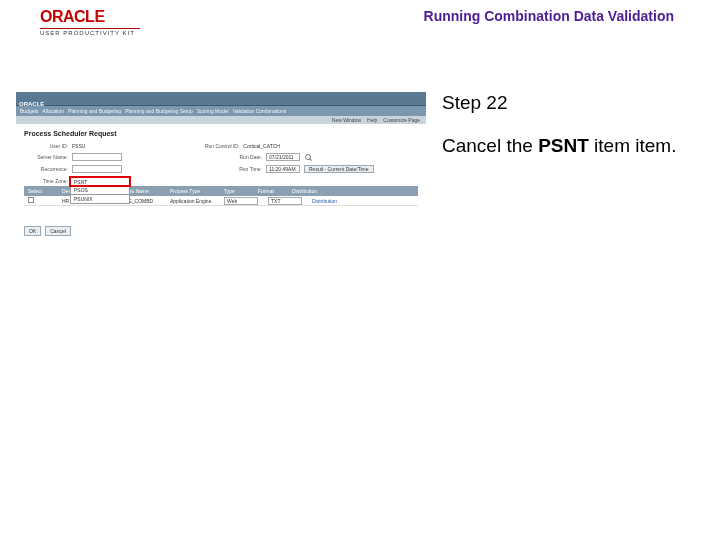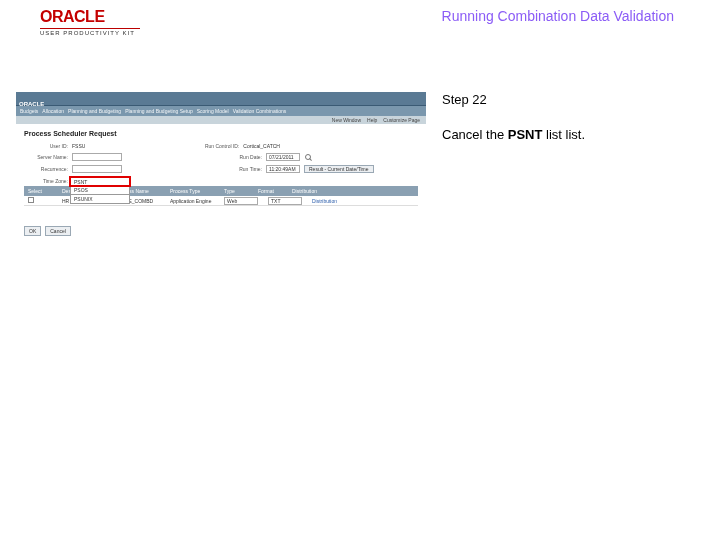--- a/index.html
+++ b/index.html
@@ -2,21 +2,21 @@
 <html><head>
   <meta charset="utf-8">
   <style>
     * { box-sizing: border-box; margin: 0; padding: 0; }
     body { width: 720px; height: 540px; background: #fff; font-family: Arial, sans-serif; overflow: hidden; }
     .header { display: flex; align-items: flex-start; padding: 8px 16px 4px 40px; }
     .logo-block { display: flex; flex-direction: column; }
     .o-logo { color: #c40000; font-weight: bold; font-size: 16px; letter-spacing: -0.5px; }
     .logo-line { height: 1px; background: #b00; margin: 2px 0 1px; width: 100px; }
     .upk { font-size: 6px; letter-spacing: 1px; color: #333; }
-    .page-title { margin-left: auto; margin-right: 30px; font-size: 14px; color: #8b5cf6; }
+    .page-title { margin-left: auto; margin-right: 30px; font-size: 14px; color: #4c1d95; font-weight: bold; }
     .content { display: flex; padding: 0 16px 0 16px; margin-top: 52px; gap: 16px; }
     .screenshot { width: 410px; }
     .shot-top { height: 14px; background: #5a7a94; border-bottom: 1px solid #3a5a74; }
     .shot-nav { height: 10px; background: #7a97ad; display: flex; font-size: 5px; color: #fff; align-items: center; padding: 0 4px; gap: 4px; }
     .shot-nav span { opacity: 0.9; }
     .shot-sub { height: 8px; background: #c8d4db; display: flex; justify-content: flex-end; font-size: 5px; color: #444; align-items: center; padding: 0 6px; gap: 6px; }
     .shot-body { background: #fff; padding: 6px 8px; font-size: 6px; color: #333; }
     .req-title { font-size: 7px; font-weight: bold; color: #222; margin-bottom: 6px; }
     .form-row { display: flex; gap: 40px; margin-bottom: 4px; }
     .form-pair { display: flex; gap: 4px; align-items: center; }
@@ -25,21 +25,21 @@
     .form-input { background: #fff; border: 1px solid #aaa; height: 8px; padding: 0 2px; font-size: 5px; display: flex; align-items: center; min-width: 34px; }
     .dropdown-open { position: relative; margin-top: 2px; margin-left: 46px; width: 60px; }
     .dd-item { background: #fff; border: 1px solid #999; border-top: none; height: 9px; font-size: 5px; padding: 0 3px; display: flex; align-items: center; }
     .dd-item:first-child { border-top: 1px solid #999; }
     .dd-hot { outline: 2px solid #e00000; outline-offset: -1px; }
     .shot-tablehead { height: 10px; background: #8aa0b2; margin-top: 2px; display: flex; font-size: 5px; color: #fff; align-items: center; gap: 10px; padding: 0 4px; }
     .shot-tablerow { height: 10px; background: #fff; display: flex; font-size: 5px; color: #333; align-items: center; gap: 10px; padding: 0 4px; border-bottom: 1px solid #ddd; }
     .checkbox { width: 6px; height: 6px; border: 1px solid #888; display: inline-block; }
     .shot-toolbar { margin-top: 20px; display: flex; gap: 4px; }
     .shot-btn { background: #eceff2; border: 1px solid #9aa8b4; height: 10px; font-size: 5px; padding: 0 4px; display: flex; align-items: center; color: #333; }
-    .instructions { flex: 1; font-size: 13px; color: #000; }
+    .instructions { flex: 1; font-size: 19px; color: #000; }
     .step-label { margin-bottom: 20px; }
     .step-text { line-height: 1.3; }
     .step-text b { font-weight: bold; }
     .tiny-o { color: #fff; font-size: 6px; font-weight: bold; padding-left: 3px; line-height: 14px; }
     .col-sm { width: 44px; overflow: hidden; white-space: nowrap; }
     .col-xs { width: 24px; overflow: hidden; white-space: nowrap; }
     .mag-icon { width: 6px; height: 6px; border: 1px solid #777; border-radius: 50%; position: relative; display: inline-block; margin-left: 1px; }
     .mag-icon::after { content: ''; position: absolute; width: 3px; height: 1px; background: #777; bottom: -1px; right: -2px; transform: rotate(45deg); }
   </style>
 </head>
@@ -135,16 +135,16 @@
       <div class="shot-toolbar">
         <span class="shot-btn">OK</span>
         <span class="shot-btn">Cancel</span>
       </div>
     </div>
   </div>
 
   <div class="instructions">
     <div class="step-label">Step 22</div>
     <div class="step-text">
-      <span>Cancel the </span><b>PSNT</b><span> list list.</span>
+      <span>Cancel the </span><b>PSNT</b><span> item item.</span>
     </div>
   </div>
 </div>
 
 </body></html>

